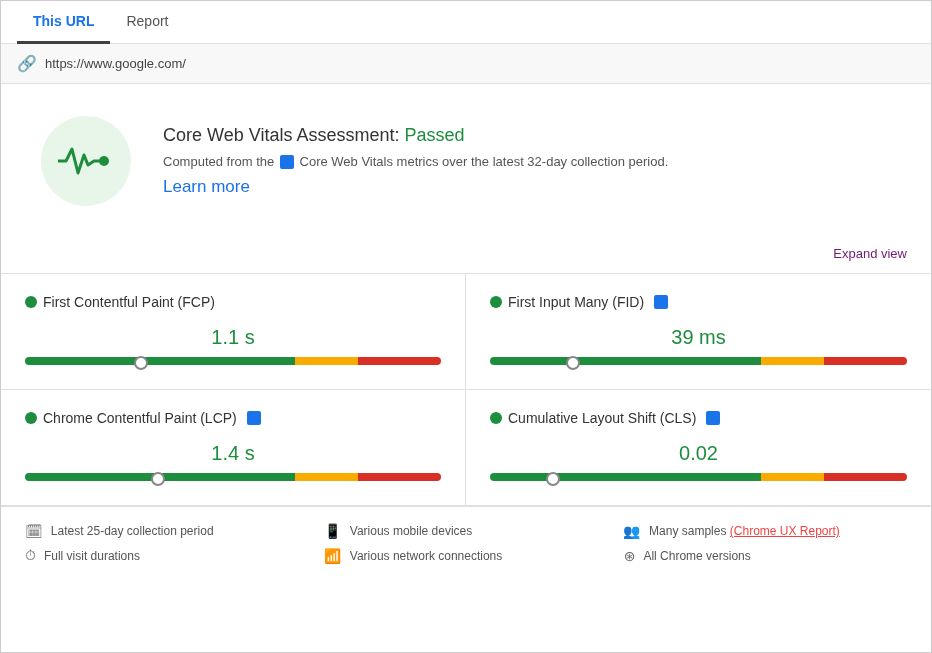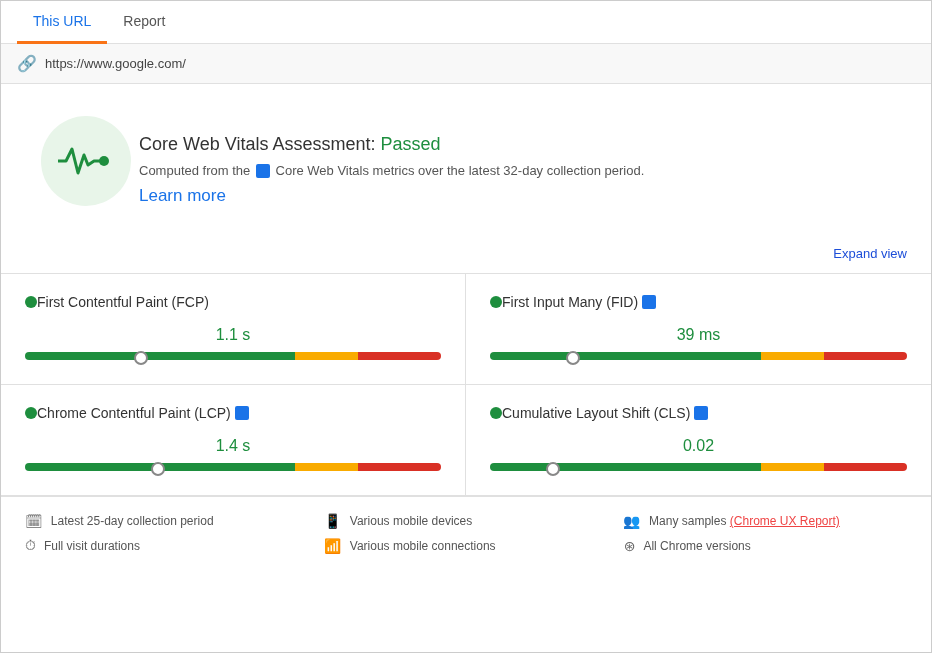--- a/index.html
+++ b/index.html
@@ -21,22 +21,22 @@
     .tab {
       padding: 12px 16px;
       cursor: pointer;
       font-size: 14px;
       color: #555;
       border-bottom: 3px solid transparent;
       margin-bottom: -1px;
     }
     .tab.active {
       color: #1a73e8;
-      border-bottom: 3px solid #f97316;
-      font-weight: 400;
+      border-bottom: 3px solid #404040;
+      font-weight: 700;
     }
 
     
     .url-bar {
       background: #f8f8f8;
       padding: 10px 16px;
       display: flex;
       align-items: center;
       gap: 8px;
       font-size: 13px;
@@ -44,23 +44,23 @@
       border-bottom: 1px solid #e0e0e0;
     }
     .url-bar .link-icon {
       color: #888;
       font-size: 16px;
     }
 
     
     .assessment-section {
       display: flex;
-      align-items: flex-end;
+      align-items: center;
       padding: 32px 40px;
-      gap: 8px;
+      gap: 32px;
     }
     .vitals-icon-circle {
       width: 90px;
       height: 90px;
       border-radius: 50%;
       background: #e8f5e9;
       display: flex;
       align-items: center;
       justify-content: center;
       flex-shrink: 0;
@@ -102,21 +102,21 @@
     }
 
     
     .expand-bar {
       display: flex;
       justify-content: flex-end;
       padding: 4px 16px 8px;
     }
     .expand-view-btn {
       font-size: 13px;
-      color: #1d4ed8;
+      color: #701a75;
       cursor: pointer;
       background: none;
       border: none;
       padding: 4px 8px;
     }
 
     
     .metrics-grid {
       display: grid;
       grid-template-columns: 1fr 1fr;
@@ -125,21 +125,21 @@
     .metric-card {
       padding: 20px 24px 24px;
       border-bottom: 1px solid #e0e0e0;
     }
     .metric-card:nth-child(odd) {
       border-right: 1px solid #e0e0e0;
     }
     .metric-header {
       display: flex;
       align-items: center;
-      gap: 0;
+      gap: 6px;
       margin-bottom: 16px;
     }
     .metric-dot {
       width: 12px;
       height: 12px;
       border-radius: 50%;
       background: #1e8e3e;
       flex-shrink: 0;
     }
     .metric-name {
@@ -150,21 +150,21 @@
       display: inline-block;
       width: 14px;
       height: 14px;
       background: #1a73e8;
       vertical-align: middle;
       margin-left: 4px;
       border-radius: 2px;
     }
     .metric-value {
       text-align: center;
-      font-size: 16px;
+      font-size: 20px;
       color: #1e8e3e;
       margin-bottom: 8px;
       font-weight: 400;
     }
     .bar-container {
       position: relative;
       height: 8px;
       display: flex;
       border-radius: 4px;
       overflow: visible;
@@ -338,19 +338,19 @@
     <div class="footer-item">
       <span class="footer-icon">👥</span>
       <span>Many samples <a class="chrome-ux-link">(Chrome UX Report)</a></span>
     </div>
     <div class="footer-item">
       <span class="footer-icon">⏱</span>
       <span>Full visit durations</span>
     </div>
     <div class="footer-item">
       <span class="footer-icon">📶</span>
-      <span>Various mobile connections</span>
+      <span>Various network connections</span>
     </div>
     <div class="footer-item">
       <span class="footer-icon">⊛</span>
       <span>All Chrome versions</span>
     </div>
   </div>
 
 </body></html>

